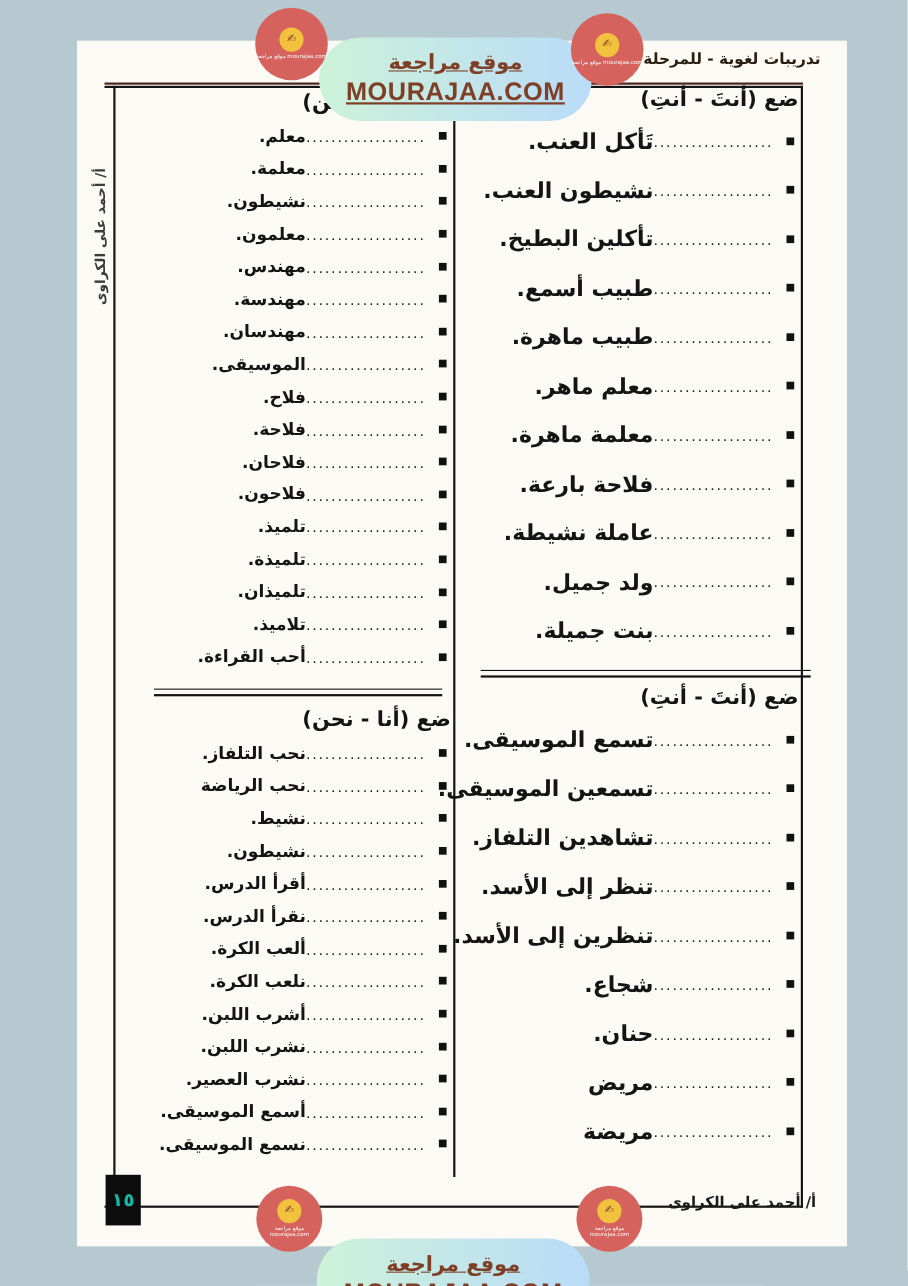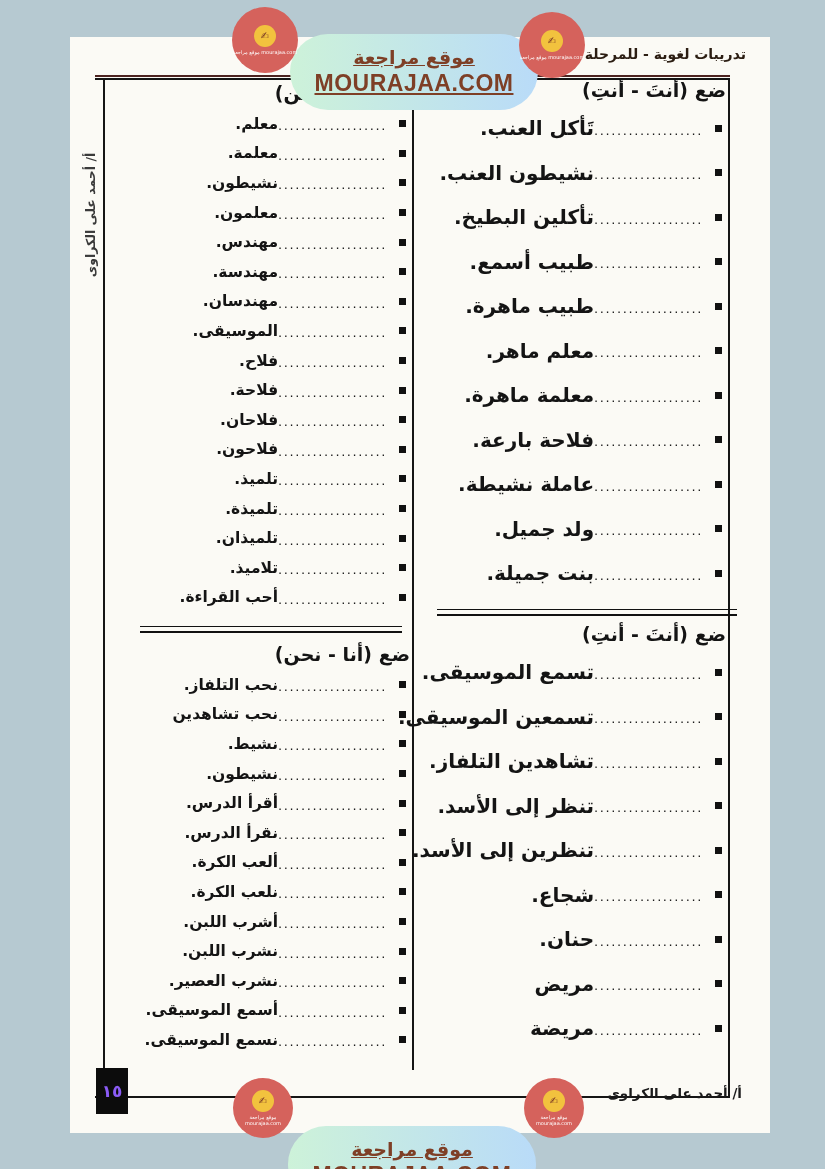--- a/index.html
+++ b/index.html
@@ -86,21 +86,21 @@
   .rows-wide .item-text{font-size:20px;}
   .rows-narrow .item-text{font-size:15.5px;}
   
   .margin-note{
     position:absolute;left:-102px;top:168px;width:250px;height:20px;
     transform:rotate(-90deg);font-size:12.5px;font-weight:700;color:#3a3a3a;
     text-align:center;direction:rtl;
   }
   .page-num{
     position:absolute;left:26px;top:1031px;width:32px;height:46px;
-    background:#0c0c0c;color:#8b5cf6;font-size:17px;font-weight:700;
+    background:#0c0c0c;color:#14b8a6;font-size:17px;font-weight:700;
     display:flex;align-items:center;justify-content:center;z-index:3;
   }
   .bottom-note{
     position:absolute;right:28px;top:1048px;font-size:13.5px;font-weight:700;
     color:#1a1a1a;z-index:2;white-space:nowrap;
   }
 </style>
 </head>
 <body>
 
@@ -375,21 +375,21 @@
 
         <div class="item">
           <span class="bullet"></span>
           <span class="dots">...................</span>
           <span class="item-text">نحب التلفاز.</span>
         </div>
 
         <div class="item">
           <span class="bullet"></span>
           <span class="dots">...................</span>
-          <span class="item-text">نحب تشاهدين</span>
+          <span class="item-text">نحب الرياضة</span>
         </div>
 
         <div class="item">
           <span class="bullet"></span>
           <span class="dots">...................</span>
           <span class="item-text">نشيط.</span>
         </div>
 
         <div class="item">
           <span class="bullet"></span>

